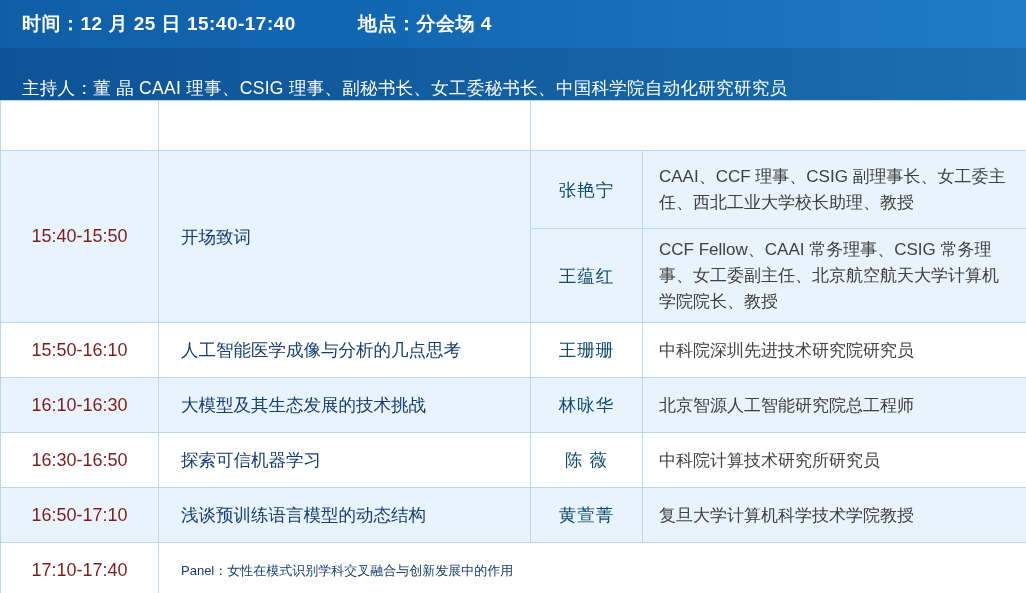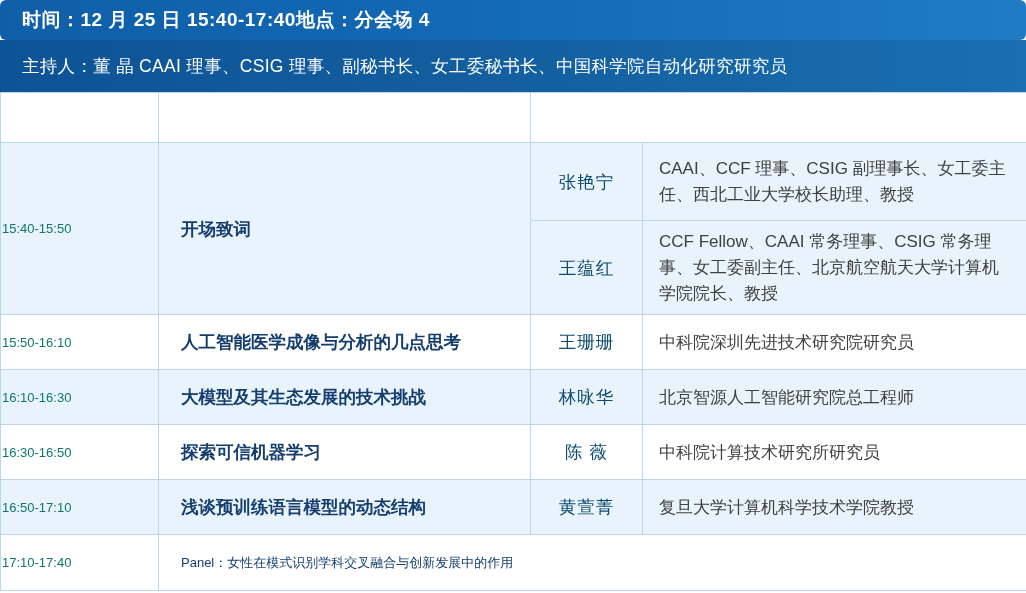--- a/index.html
+++ b/index.html
@@ -22,38 +22,39 @@
 
   
   .meta-bar {
     display: flex;
     align-items: center;
     color: #ffffff;
     box-sizing: border-box;
     padding-left: 22px;
   }
   .meta-bar-1 {
-    height: 40px;
+    height: 48px;
     background: linear-gradient(90deg, #0f5ea8 0%, #1369b4 45%, #1f7cc4 100%);
     font-size: 19px;
     font-weight: bold;
     letter-spacing: 0.5px;
-    border-radius: 6px;
   }
   .meta-bar-1 .seg-time {
     white-space: nowrap;
   }
   .meta-bar-1 .seg-place {
     white-space: nowrap;
+    margin-left: 62px;
   }
   .meta-bar-2 {
     height: 52px;
     background: linear-gradient(90deg, #0d5396 0%, #135f9f 50%, #1a6fb0 100%);
     font-size: 17.5px;
     letter-spacing: 0.3px;
+    align-items: flex-end;
   }
 
   
   table.schedule {
     border-collapse: collapse;
     width: 1026px;
     table-layout: fixed;
   }
   table.schedule td, table.schedule th {
     border: 1px solid #bcd7ea;
@@ -70,31 +71,30 @@
     letter-spacing: 3px;
     border: 1px solid #2a7ab8;
   }
 
   .col-time { width: 158px; }
   .col-content { width: 372px; }
   .col-guest-name { width: 112px; }
   .col-guest-desc { width: 384px; }
 
   .cell-time {
-    text-align: left;
-    font-size: 13px;
-    color: #0f766e;
+    text-align: center;
+    font-size: 18px;
+    color: #7f1d1d;
     background: #e8f3fb;
   }
   .cell-content {
     font-size: 17.5px;
     color: #153e6e;
     padding-left: 22px;
     background: #e8f3fb;
-    font-weight: bold;
   }
   .cell-guest-name {
     text-align: center;
     font-size: 17.5px;
     color: #0c4a6e;
     background: #e8f3fb;
     letter-spacing: 1px;
   }
   .cell-guest-desc {
     font-size: 17px;

